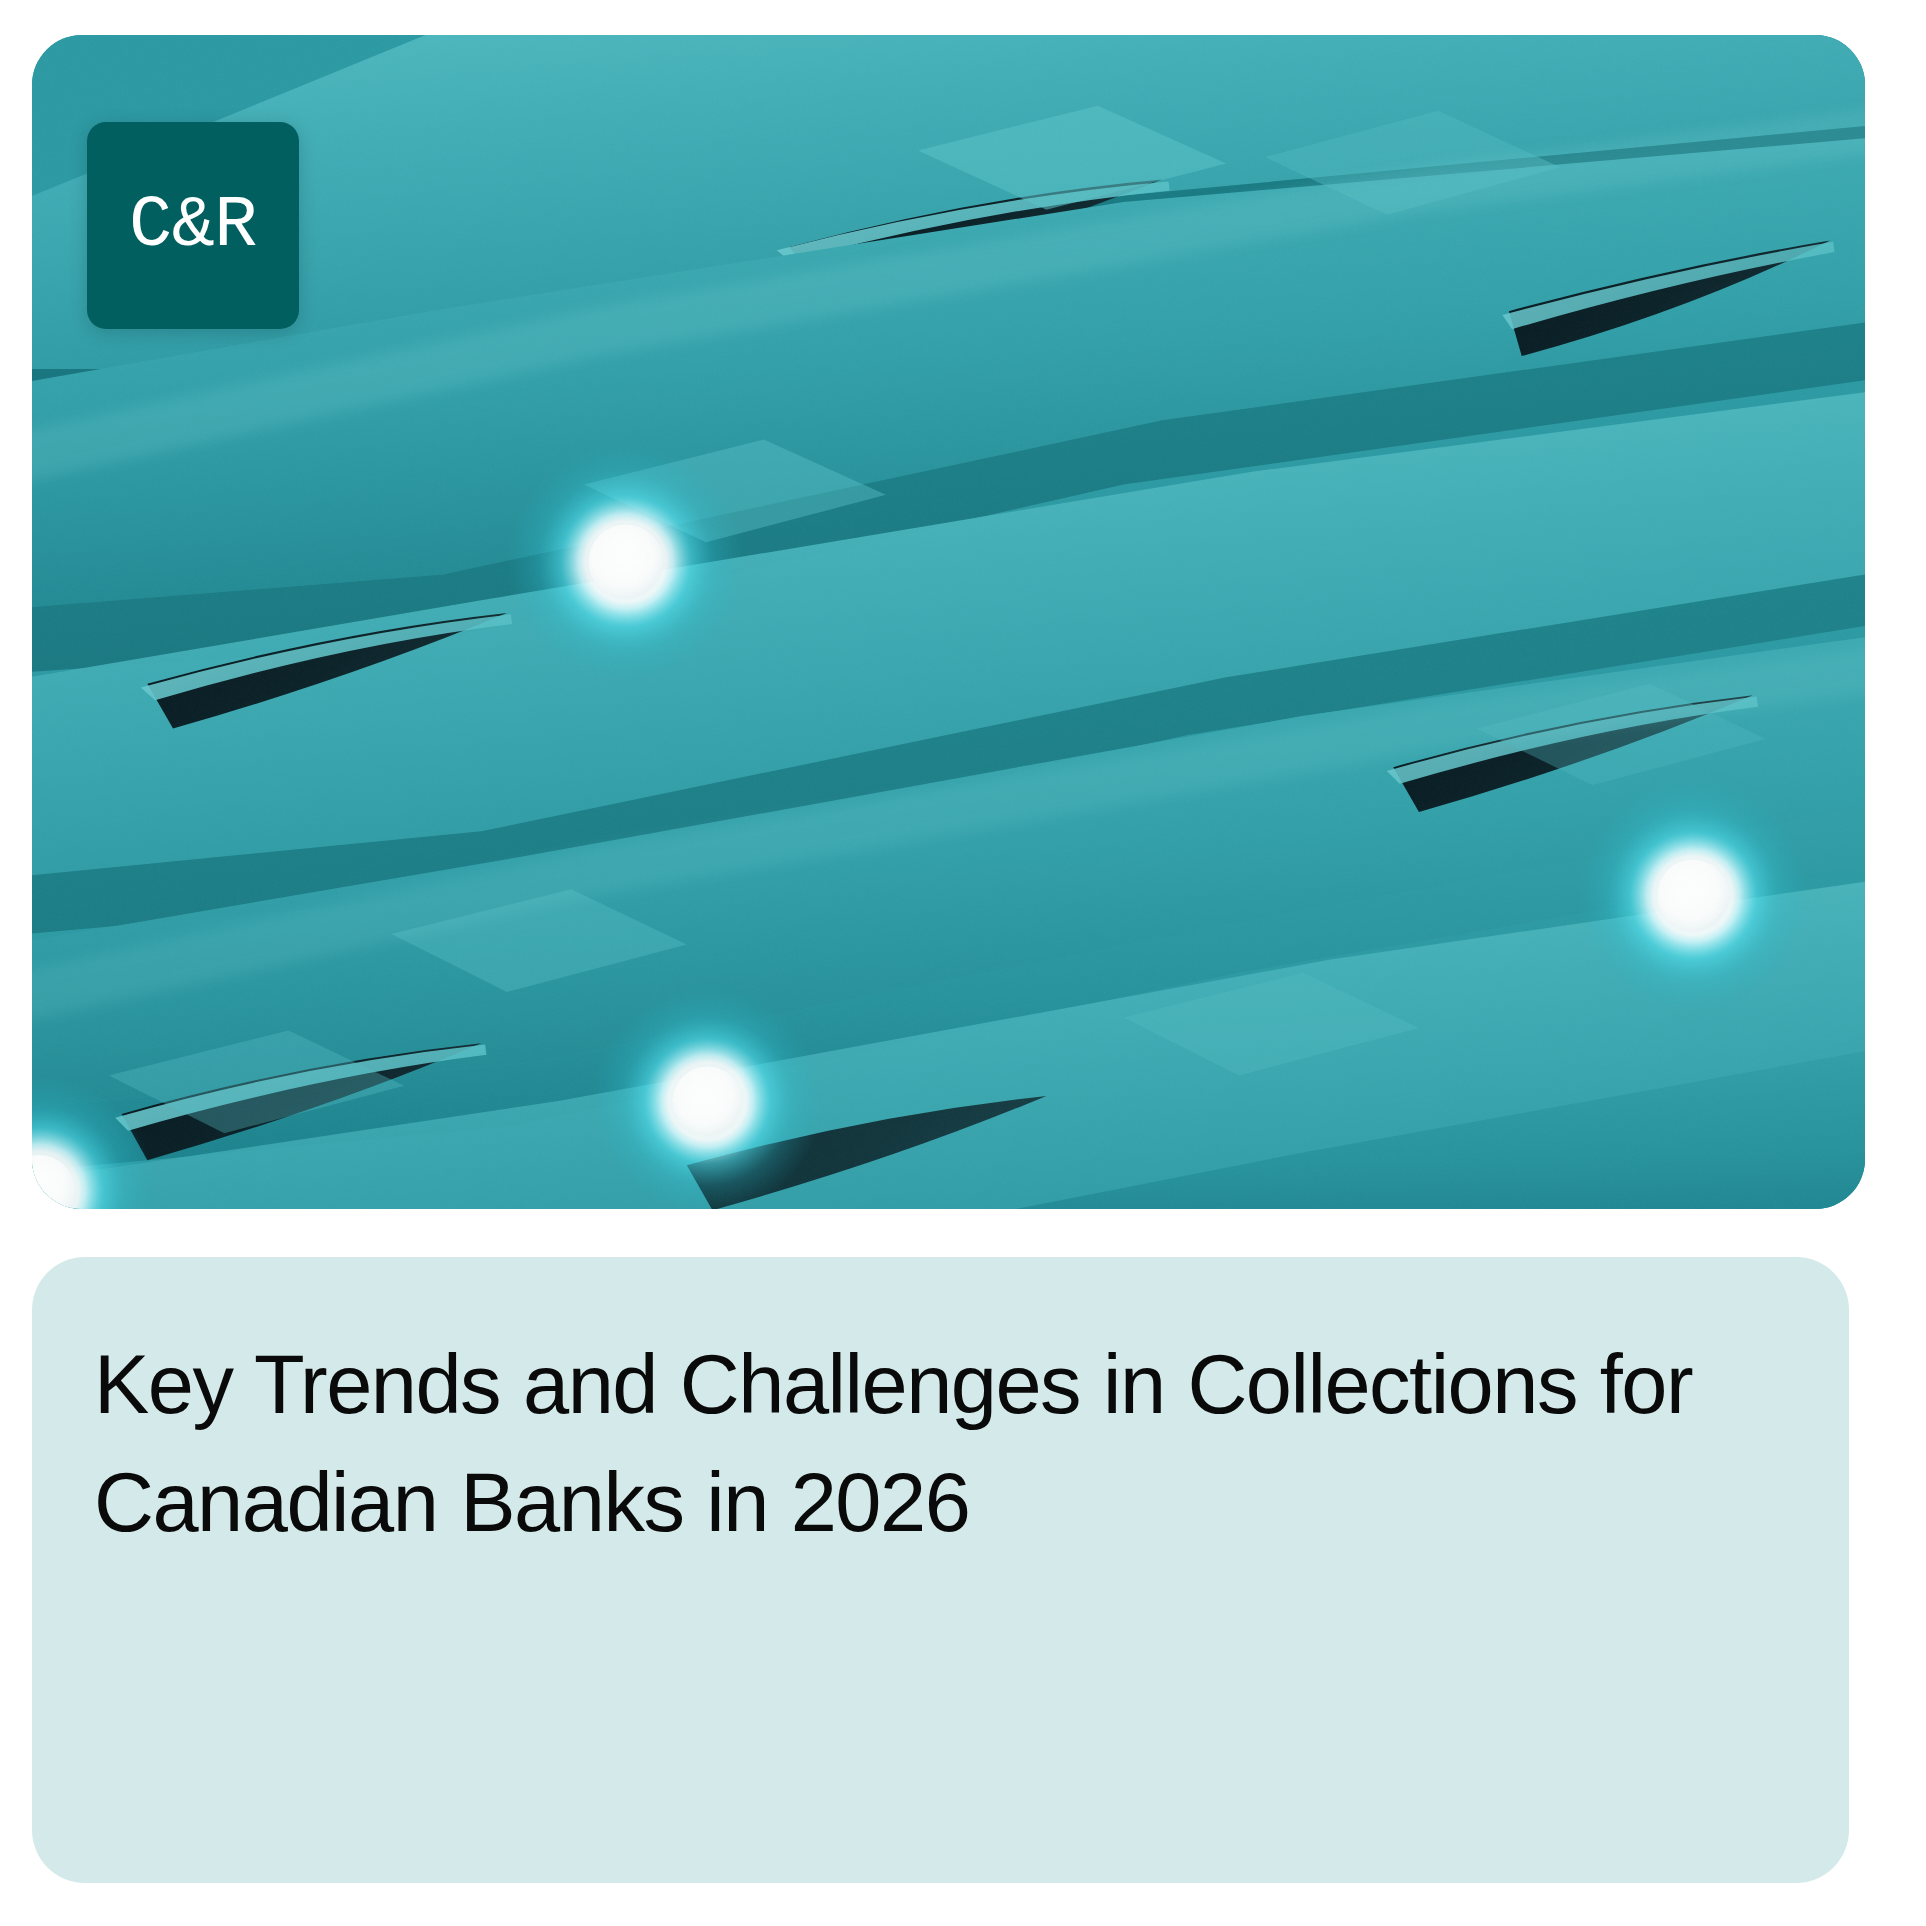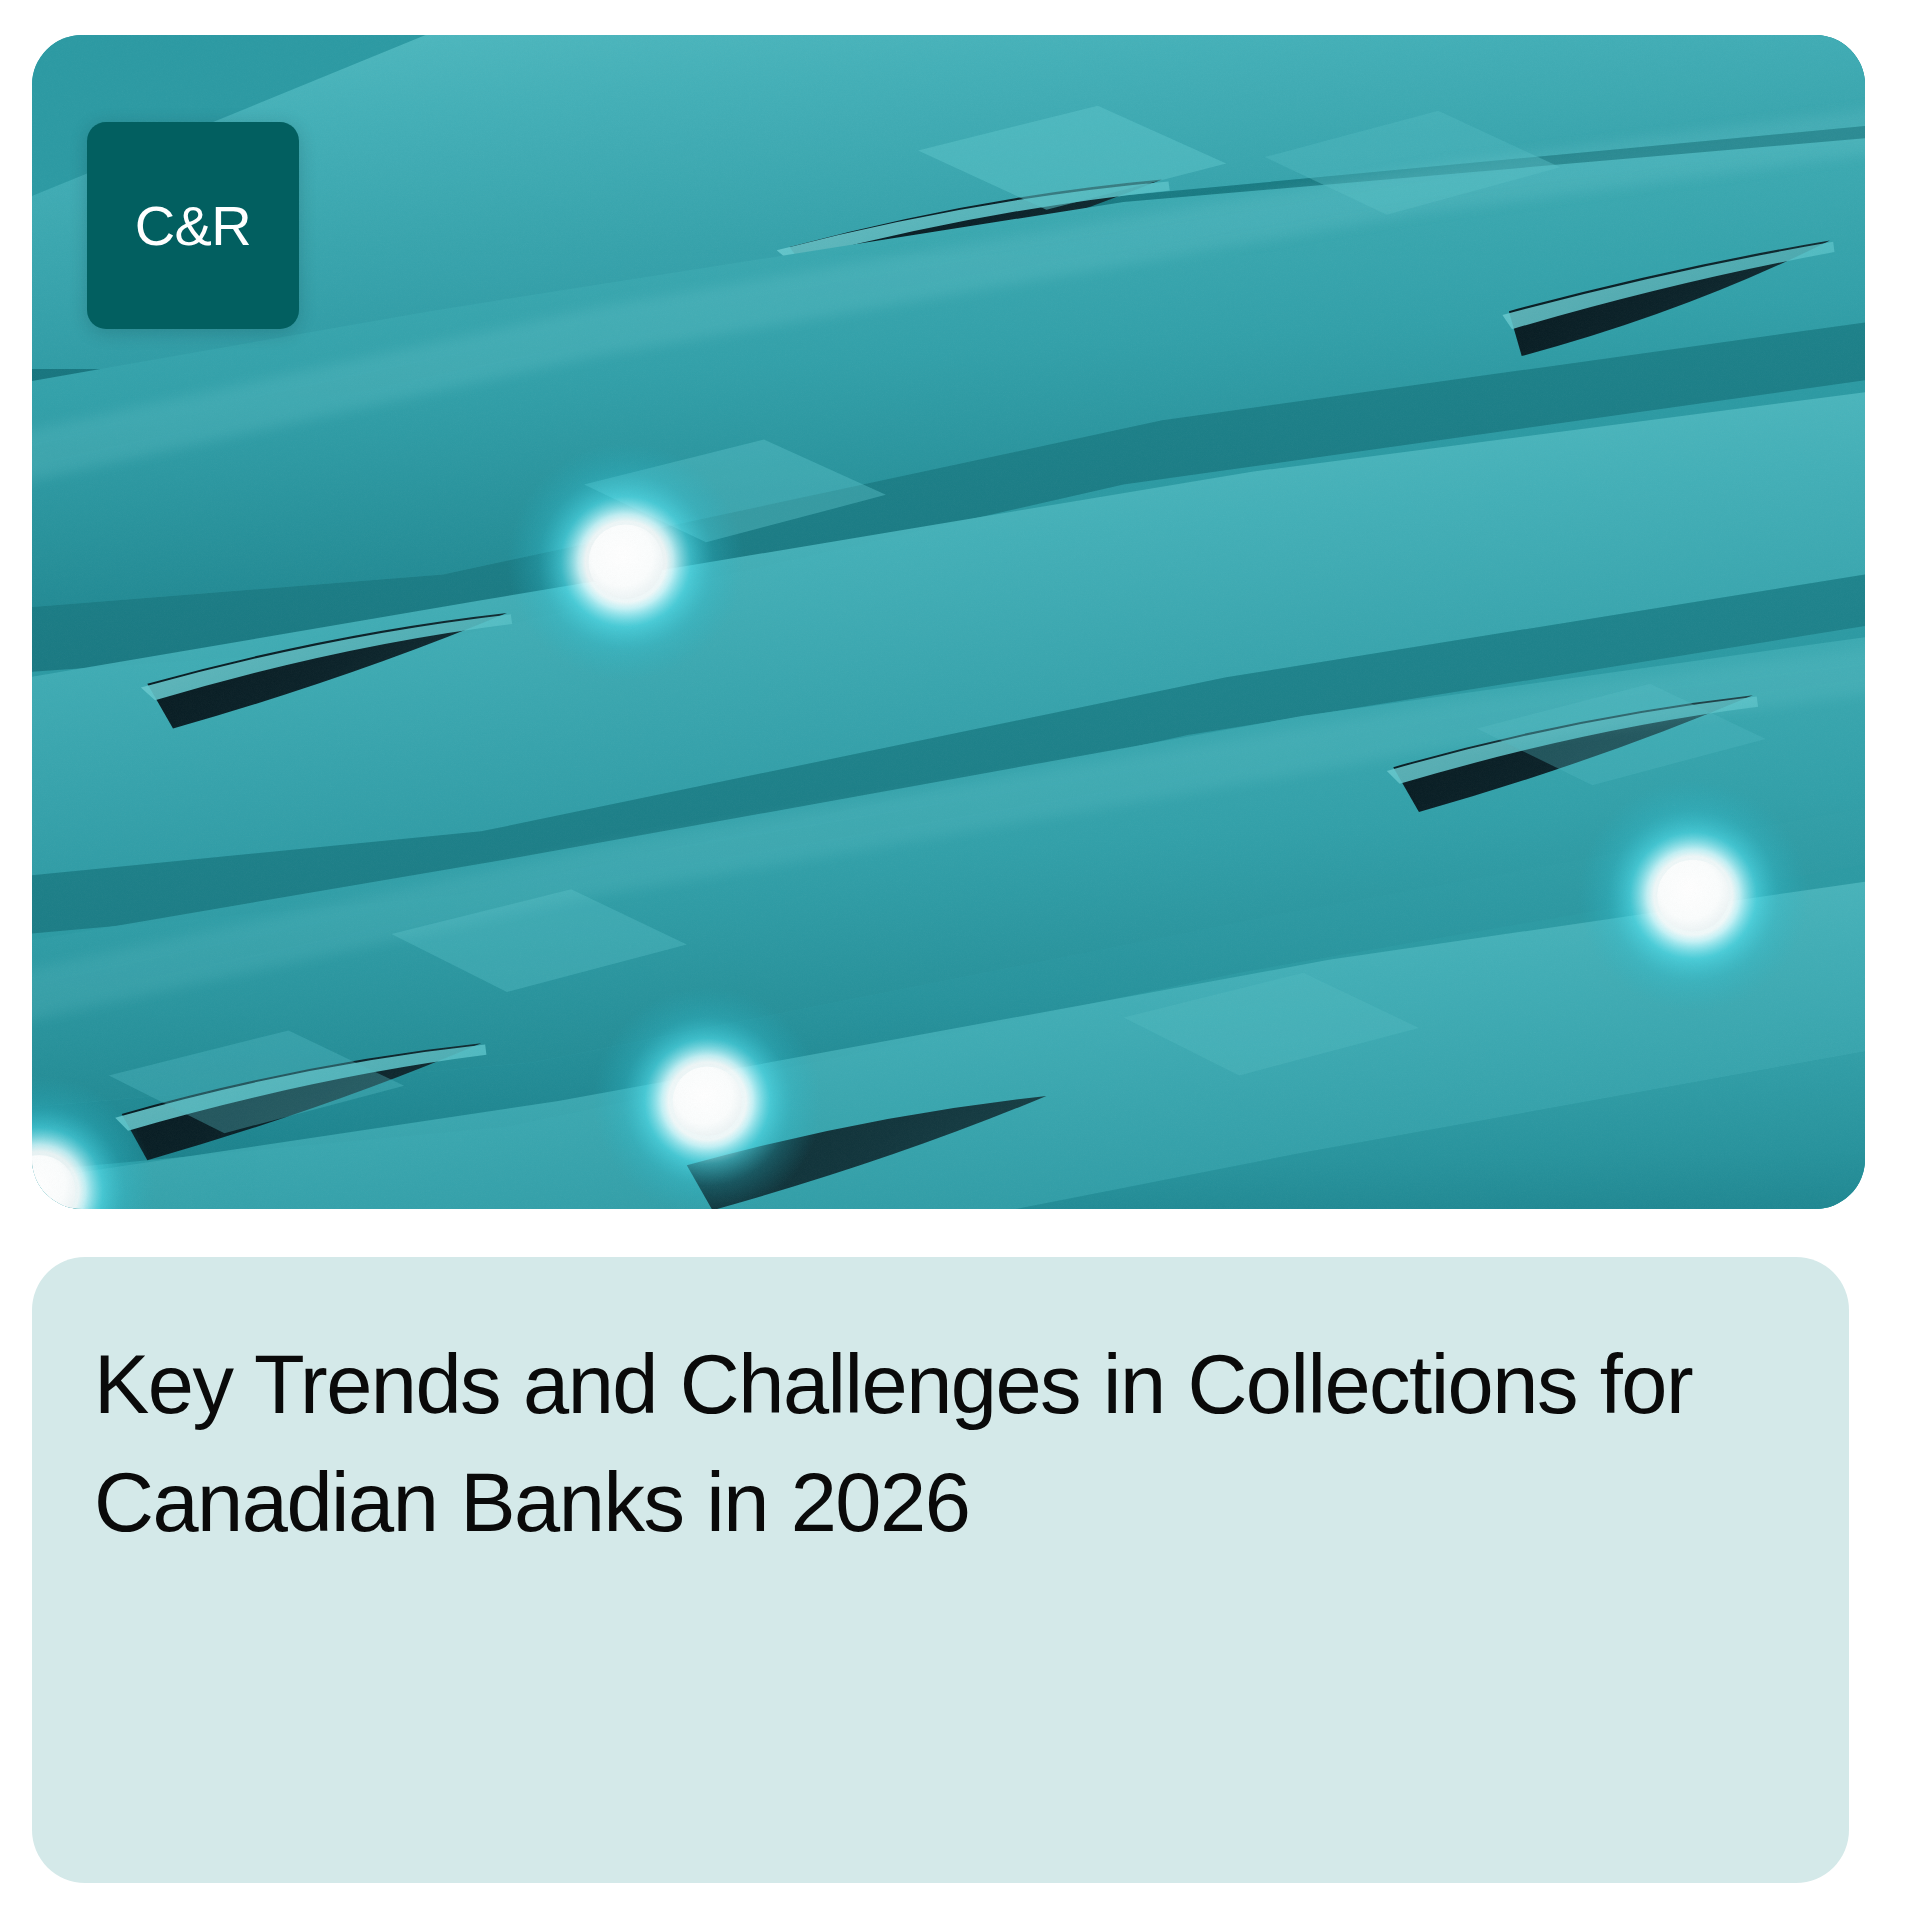--- a/index.html
+++ b/index.html
@@ -52,22 +52,22 @@
     height: 207px;
     border-radius: 19px;
     background: #025f60;
     display: flex;
     align-items: center;
     justify-content: center;
     box-shadow: 0 3.9px 18px rgba(0, 30, 32, 0.18);
   }
   .logo-badge-text {
     color: #ffffff;
-    font-family: Liberation Sans, sans-serif;
-    font-size: 56px;
+    font-family: Liberation Mono, monospace;
+    font-size: 72px;
     font-weight: 400;
     letter-spacing: -0.6px;
     line-height: 1;
     user-select: none;
   }
 
   
   .title-card {
     position: absolute;
     left: 32px;

